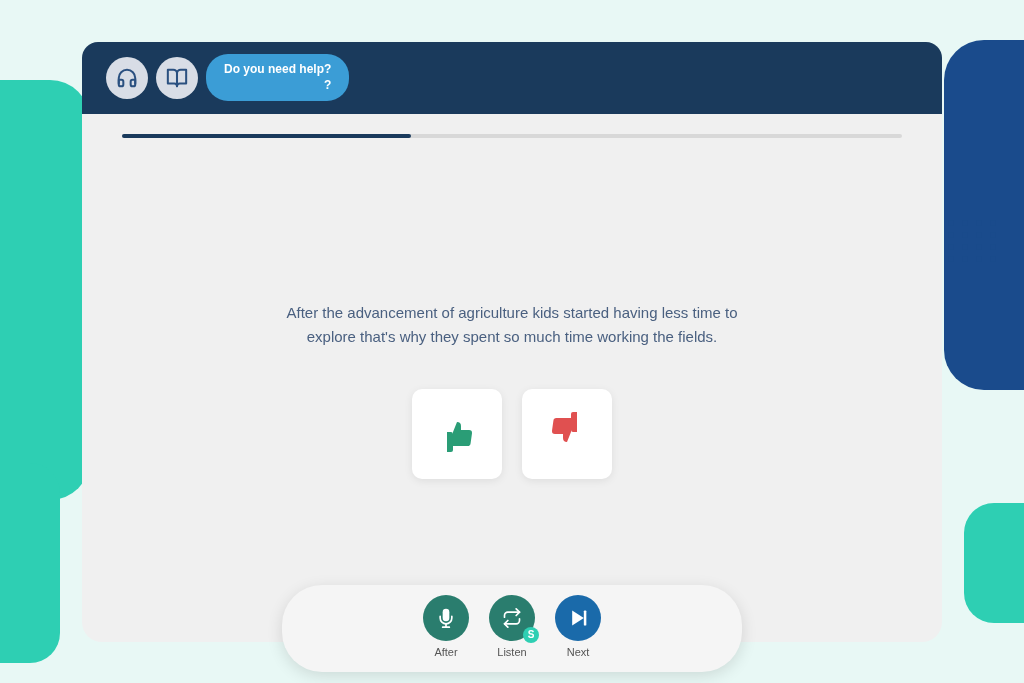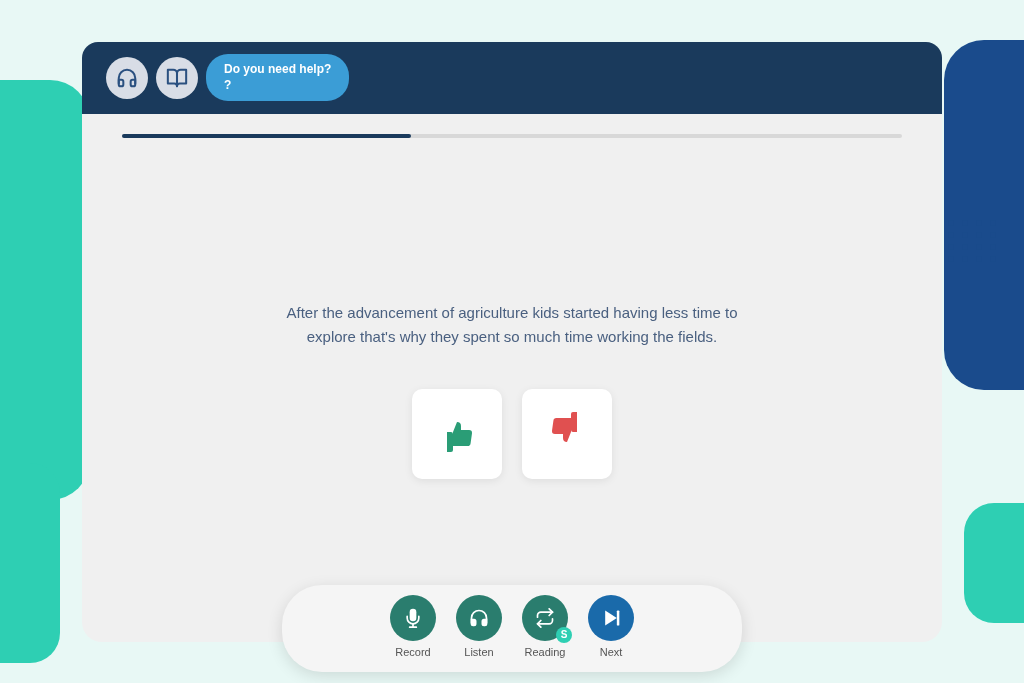--- a/index.html
+++ b/index.html
@@ -124,21 +124,21 @@
     .help-btn {
       background: #3b9dd6;
       border-radius: 22px;
       padding: 8px 18px;
       border: none;
       cursor: pointer;
       color: #ffffff;
       font-size: 12px;
       font-weight: 600;
       line-height: 1.3;
-      text-align: left;
+      text-align: right;
       min-width: 100px;
     }
 
     
     .progress-area {
       padding: 20px 40px 0 40px;
       flex-shrink: 0;
     }
 
     .progress-bar-track {
@@ -353,46 +353,36 @@
 
     <div class="toolbar-item">
       <button class="toolbar-btn btn-teal">
         <svg width="20" height="20" viewBox="0 0 24 24" fill="white">
           <path d="M12 1a4 4 0 0 1 4 4v7a4 4 0 0 1-8 0V5a4 4 0 0 1 4-4z"></path>
           <path d="M19 10v2a7 7 0 0 1-14 0v-2" stroke="white" stroke-width="2" fill="none" stroke-linecap="round"></path>
           <line x1="12" y1="19" x2="12" y2="23" stroke="white" stroke-width="2" stroke-linecap="round"></line>
           <line x1="8" y1="23" x2="16" y2="23" stroke="white" stroke-width="2" stroke-linecap="round"></line>
         </svg>
       </button>
-      <span class="toolbar-label">Record</span>
-    </div>
-
-    <div class="toolbar-item">
-      <button class="toolbar-btn btn-teal">
-        <svg width="20" height="20" viewBox="0 0 24 24" fill="none" stroke="white" stroke-width="2" stroke-linecap="round">
-          <path d="M3 18v-6a9 9 0 0 1 18 0v6"></path>
-          <path d="M21 19a2 2 0 0 1-2 2h-1a2 2 0 0 1-2-2v-3a2 2 0 0 1 2-2h3z" fill="white" stroke="white"></path>
-          <path d="M3 19a2 2 0 0 0 2 2h1a2 2 0 0 0 2-2v-3a2 2 0 0 0-2-2H3z" fill="white" stroke="white"></path>
-        </svg>
-      </button>
-      <span class="toolbar-label">Listen</span>
-    </div>
+      <span class="toolbar-label">After</span>
+    </div>
+
 
     <div class="toolbar-item">
       <button class="toolbar-btn btn-teal" style="position:relative">
         <svg width="20" height="20" viewBox="0 0 24 24" fill="none" stroke="white" stroke-width="2" stroke-linecap="round" stroke-linejoin="round">
           <polyline points="17 1 21 5 17 9"></polyline>
           <path d="M3 11V9a4 4 0 0 1 4-4h14"></path>
           <polyline points="7 23 3 19 7 15"></polyline>
           <path d="M21 13v2a4 4 0 0 1-4 4H3"></path>
         </svg>
 
         <span style="position:absolute;bottom:-2px;right:-4px;background:#2ecfb3;border-radius:50%;width:16px;height:16px;display:flex;align-items:center;justify-content:center;font-size:10px;font-weight:bold;color:white;">S</span>
       </button>
-      <span class="toolbar-label">Reading</span>
+      <span class="toolbar-label">Listen</span>
     </div>
 
 
 
     <div class="toolbar-item">
       <button class="toolbar-btn btn-blue">
         <svg width="20" height="20" viewBox="0 0 24 24" fill="white">
           <polygon points="5,3 19,12 5,21"></polygon>
           <rect x="19" y="3" width="3" height="18" rx="1" fill="white"></rect>
         </svg>

